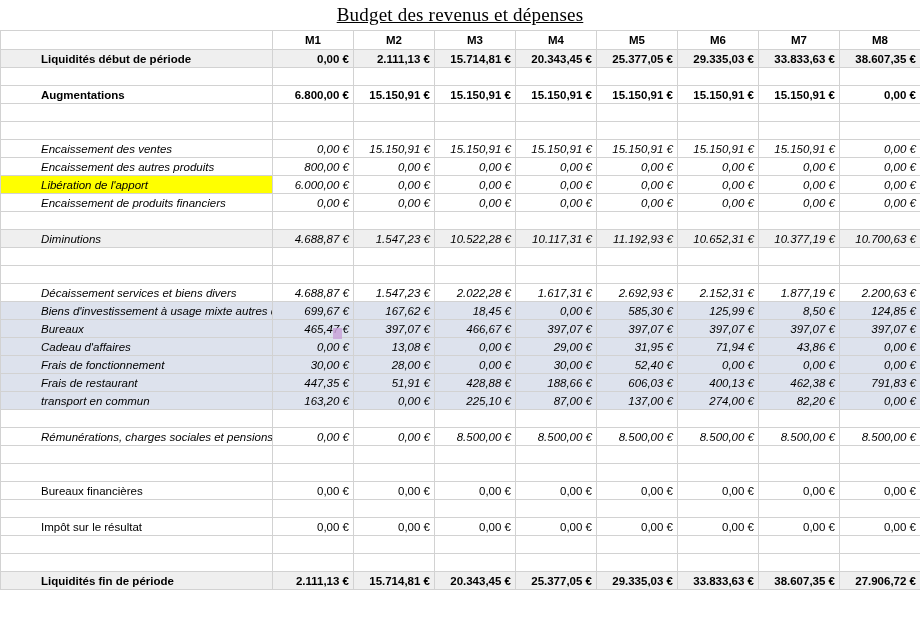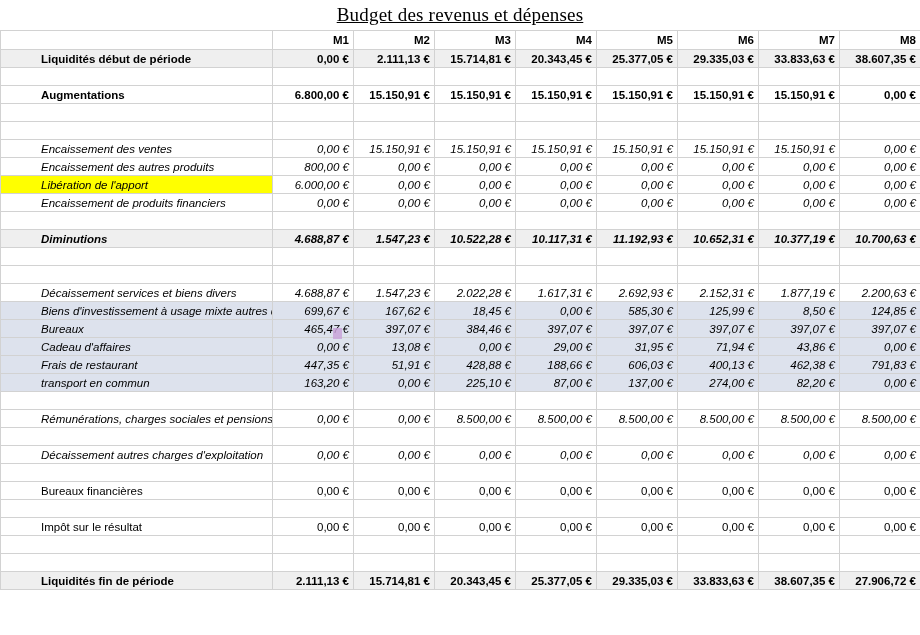--- a/index.html
+++ b/index.html
@@ -41,25 +41,25 @@
   td {
     border: 1px solid #d2d2d2;
     height: 18px;
     padding: 0 4px;
     white-space: nowrap;
     overflow: hidden;
     vertical-align: middle;
   }
   td.num { text-align: right; }
   td.lab { text-align: left; padding-left: 40px; }
-  tr.header-row td { height: 19px; font-weight: bold; text-align: right; margin-left: 13px; }
+  tr.header-row td { height: 19px; font-weight: bold; text-align: center; margin-left: 13px; }
   tr.header-row td.lab { border-right: 1px solid #d2d2d2; }
   .bold { font-weight: bold; }
   .ital { font-style: italic; }
-  .bi { font-weight: bold; font-style: italic; }
+  .bi { font-weight: normal; font-style: italic; }
   tr.shade-grey td { background: #efefef; }
   tr.shade-blue td { background: #dde2ed; }
   tr.blank td { height: 18px; }
   .hl { background: #ffff00 !important; }
   #cursor {
     position: absolute;
     width: 9px; height: 11px;
     background: #c9a3d8;
     left: 333px; top: 328px;
     opacity: 0.85;
@@ -260,36 +260,47 @@
           <td class="num ital">0,00 €</td>
           <td class="num ital">585,30 €</td>
           <td class="num ital">125,99 €</td>
           <td class="num ital">8,50 €</td>
           <td class="num ital">124,85 €</td>
         </tr>
         <tr class="shade-blue">
           <td class="lab ital">Bureaux</td>
           <td class="num ital">465,47 €</td>
           <td class="num ital">397,07 €</td>
-          <td class="num ital">384,46 €</td>
+          <td class="num ital">466,67 €</td>
           <td class="num ital">397,07 €</td>
           <td class="num ital">397,07 €</td>
           <td class="num ital">397,07 €</td>
           <td class="num ital">397,07 €</td>
           <td class="num ital">397,07 €</td>
         </tr>
         <tr class="shade-blue">
           <td class="lab ital">Cadeau d'affaires</td>
           <td class="num ital">0,00 €</td>
           <td class="num ital">13,08 €</td>
           <td class="num ital">0,00 €</td>
           <td class="num ital">29,00 €</td>
           <td class="num ital">31,95 €</td>
           <td class="num ital">71,94 €</td>
           <td class="num ital">43,86 €</td>
+          <td class="num ital">0,00 €</td>
+        </tr>
+        <tr class="shade-blue">
+          <td class="lab ital">Frais de fonctionnement</td>
+          <td class="num ital">30,00 €</td>
+          <td class="num ital">28,00 €</td>
+          <td class="num ital">0,00 €</td>
+          <td class="num ital">30,00 €</td>
+          <td class="num ital">52,40 €</td>
+          <td class="num ital">0,00 €</td>
+          <td class="num ital">0,00 €</td>
           <td class="num ital">0,00 €</td>
         </tr>
         <tr class="shade-blue">
           <td class="lab ital">Frais de restaurant</td>
           <td class="num ital">447,35 €</td>
           <td class="num ital">51,91 €</td>
           <td class="num ital">428,88 €</td>
           <td class="num ital">188,66 €</td>
           <td class="num ital">606,03 €</td>
           <td class="num ital">400,13 €</td>
@@ -332,31 +343,20 @@
         <tr class="blank">
           <td class="lab "></td>
           <td class="num "></td>
           <td class="num "></td>
           <td class="num "></td>
           <td class="num "></td>
           <td class="num "></td>
           <td class="num "></td>
           <td class="num "></td>
           <td class="num "></td>
-        </tr>
-        <tr class="">
-          <td class="lab ital">Décaissement autres charges d'exploitation</td>
-          <td class="num ital">0,00 €</td>
-          <td class="num ital">0,00 €</td>
-          <td class="num ital">0,00 €</td>
-          <td class="num ital">0,00 €</td>
-          <td class="num ital">0,00 €</td>
-          <td class="num ital">0,00 €</td>
-          <td class="num ital">0,00 €</td>
-          <td class="num ital">0,00 €</td>
         </tr>
         <tr class="blank">
           <td class="lab "></td>
           <td class="num "></td>
           <td class="num "></td>
           <td class="num "></td>
           <td class="num "></td>
           <td class="num "></td>
           <td class="num "></td>
           <td class="num "></td>

